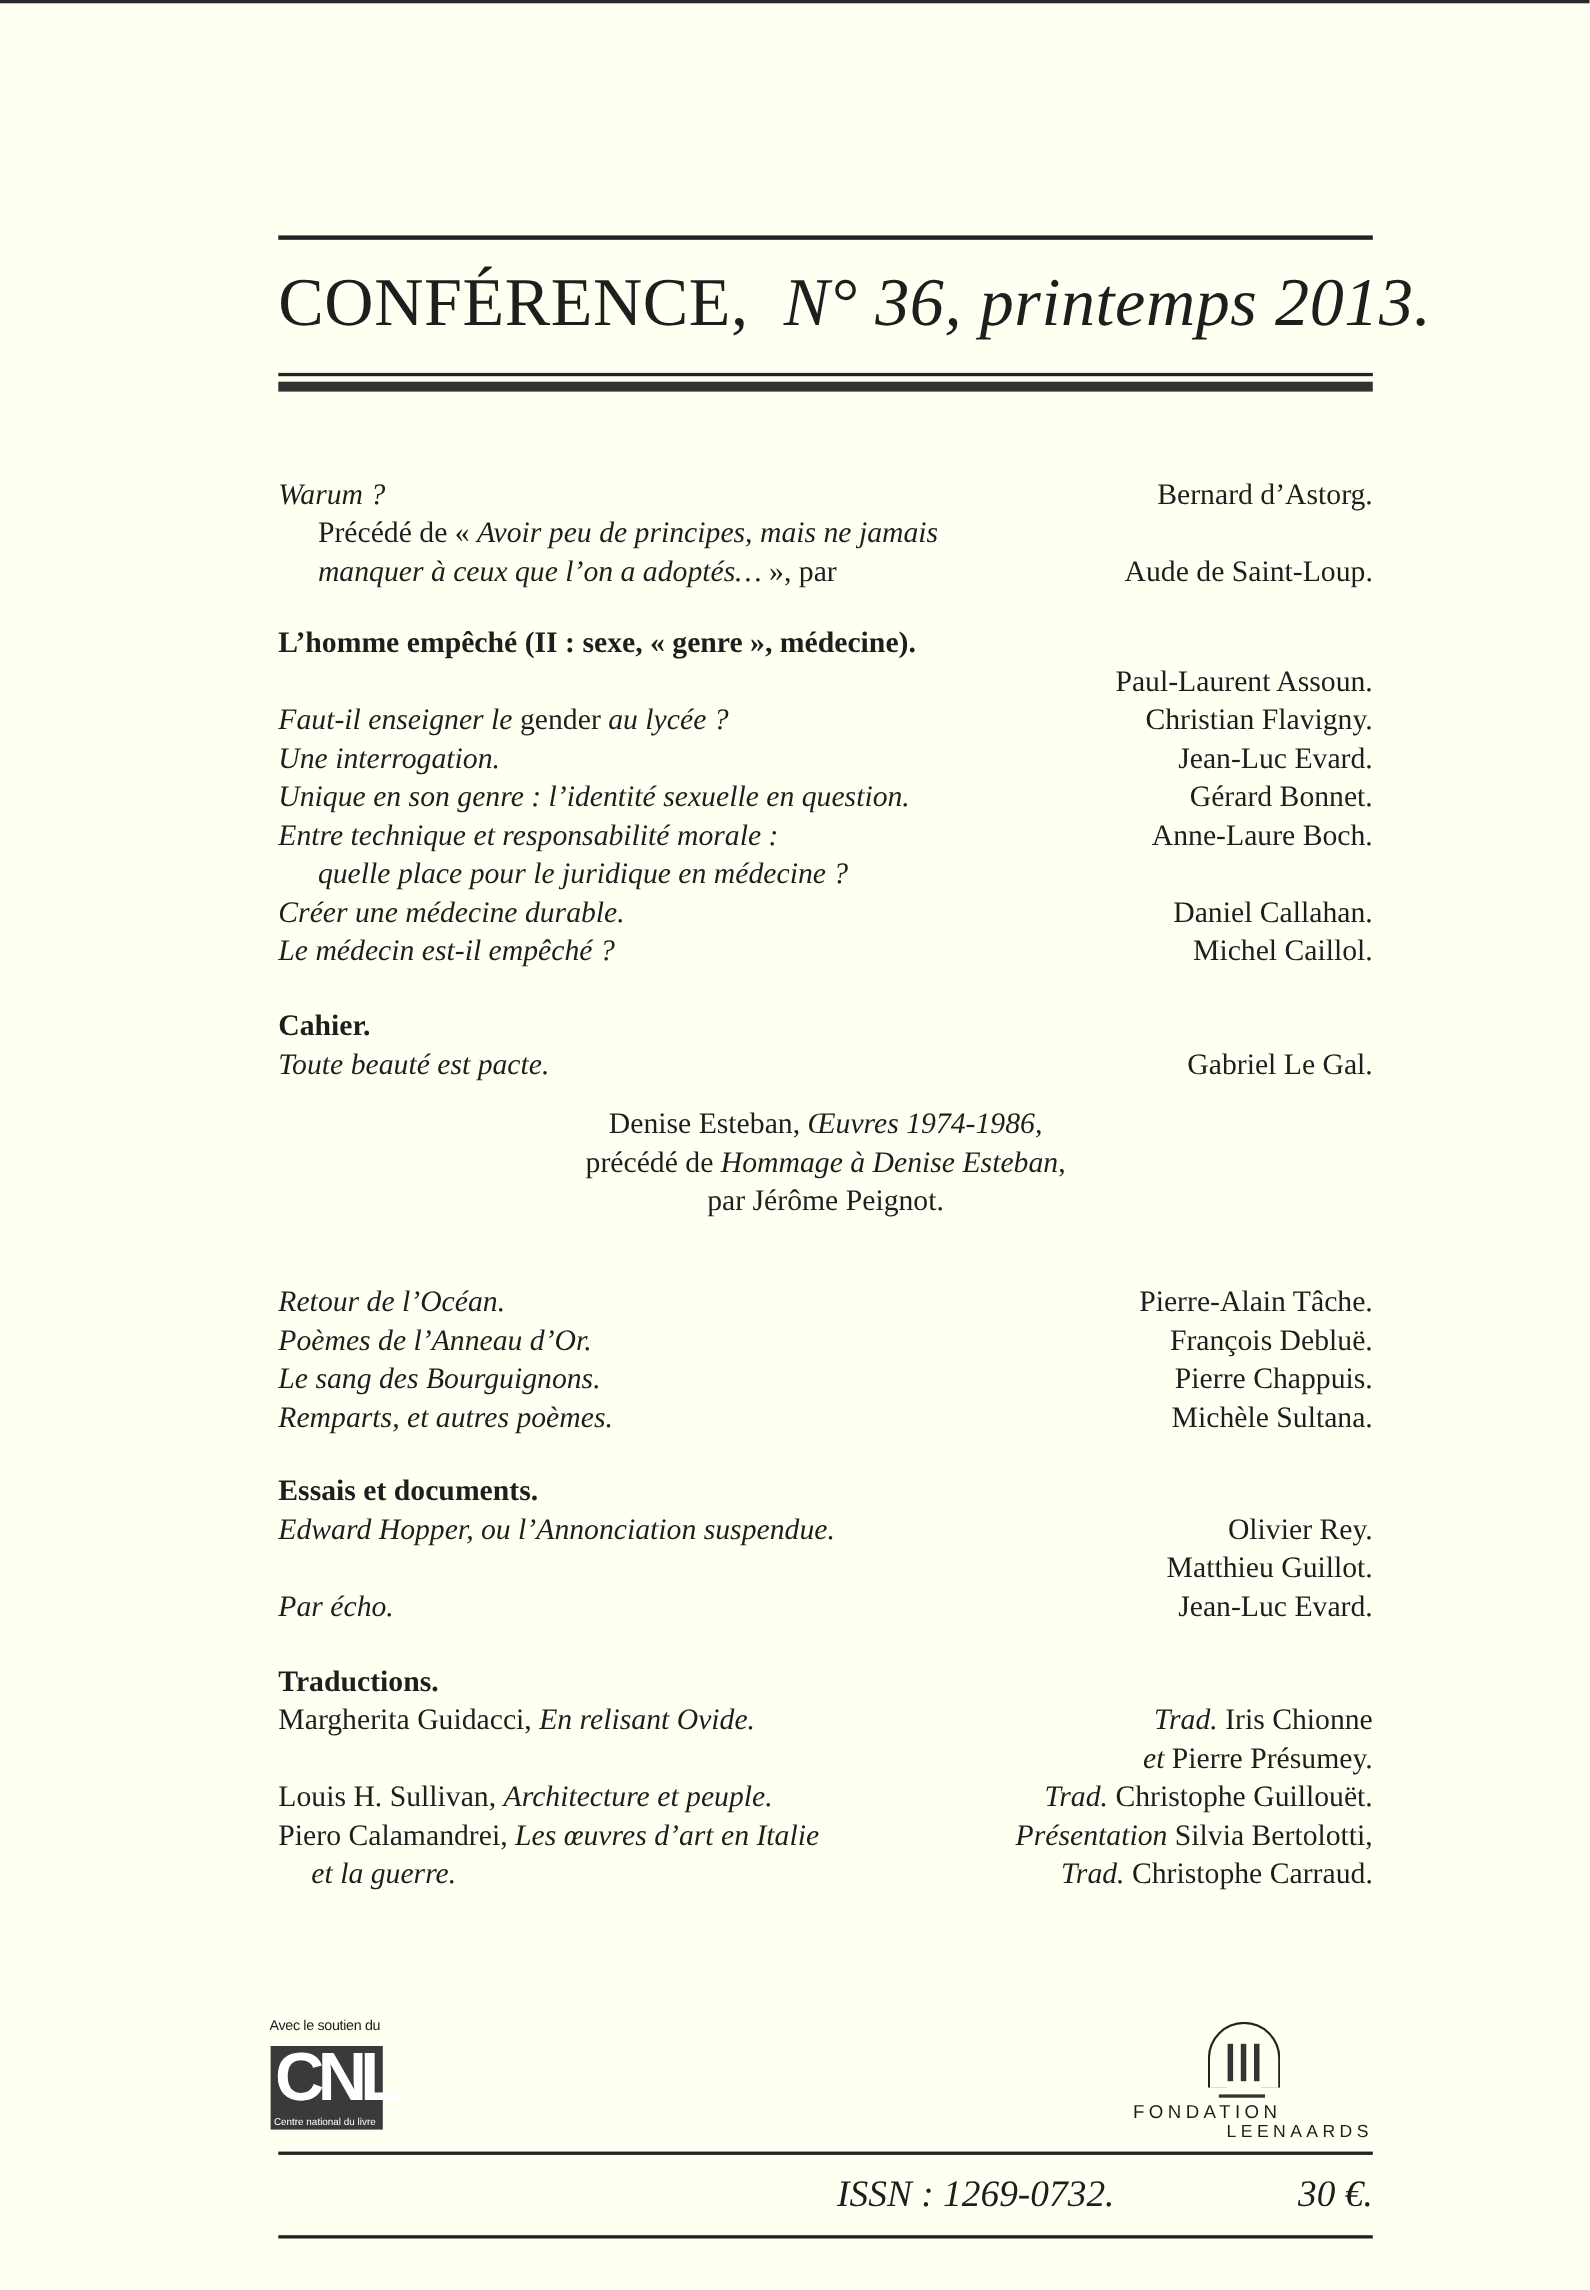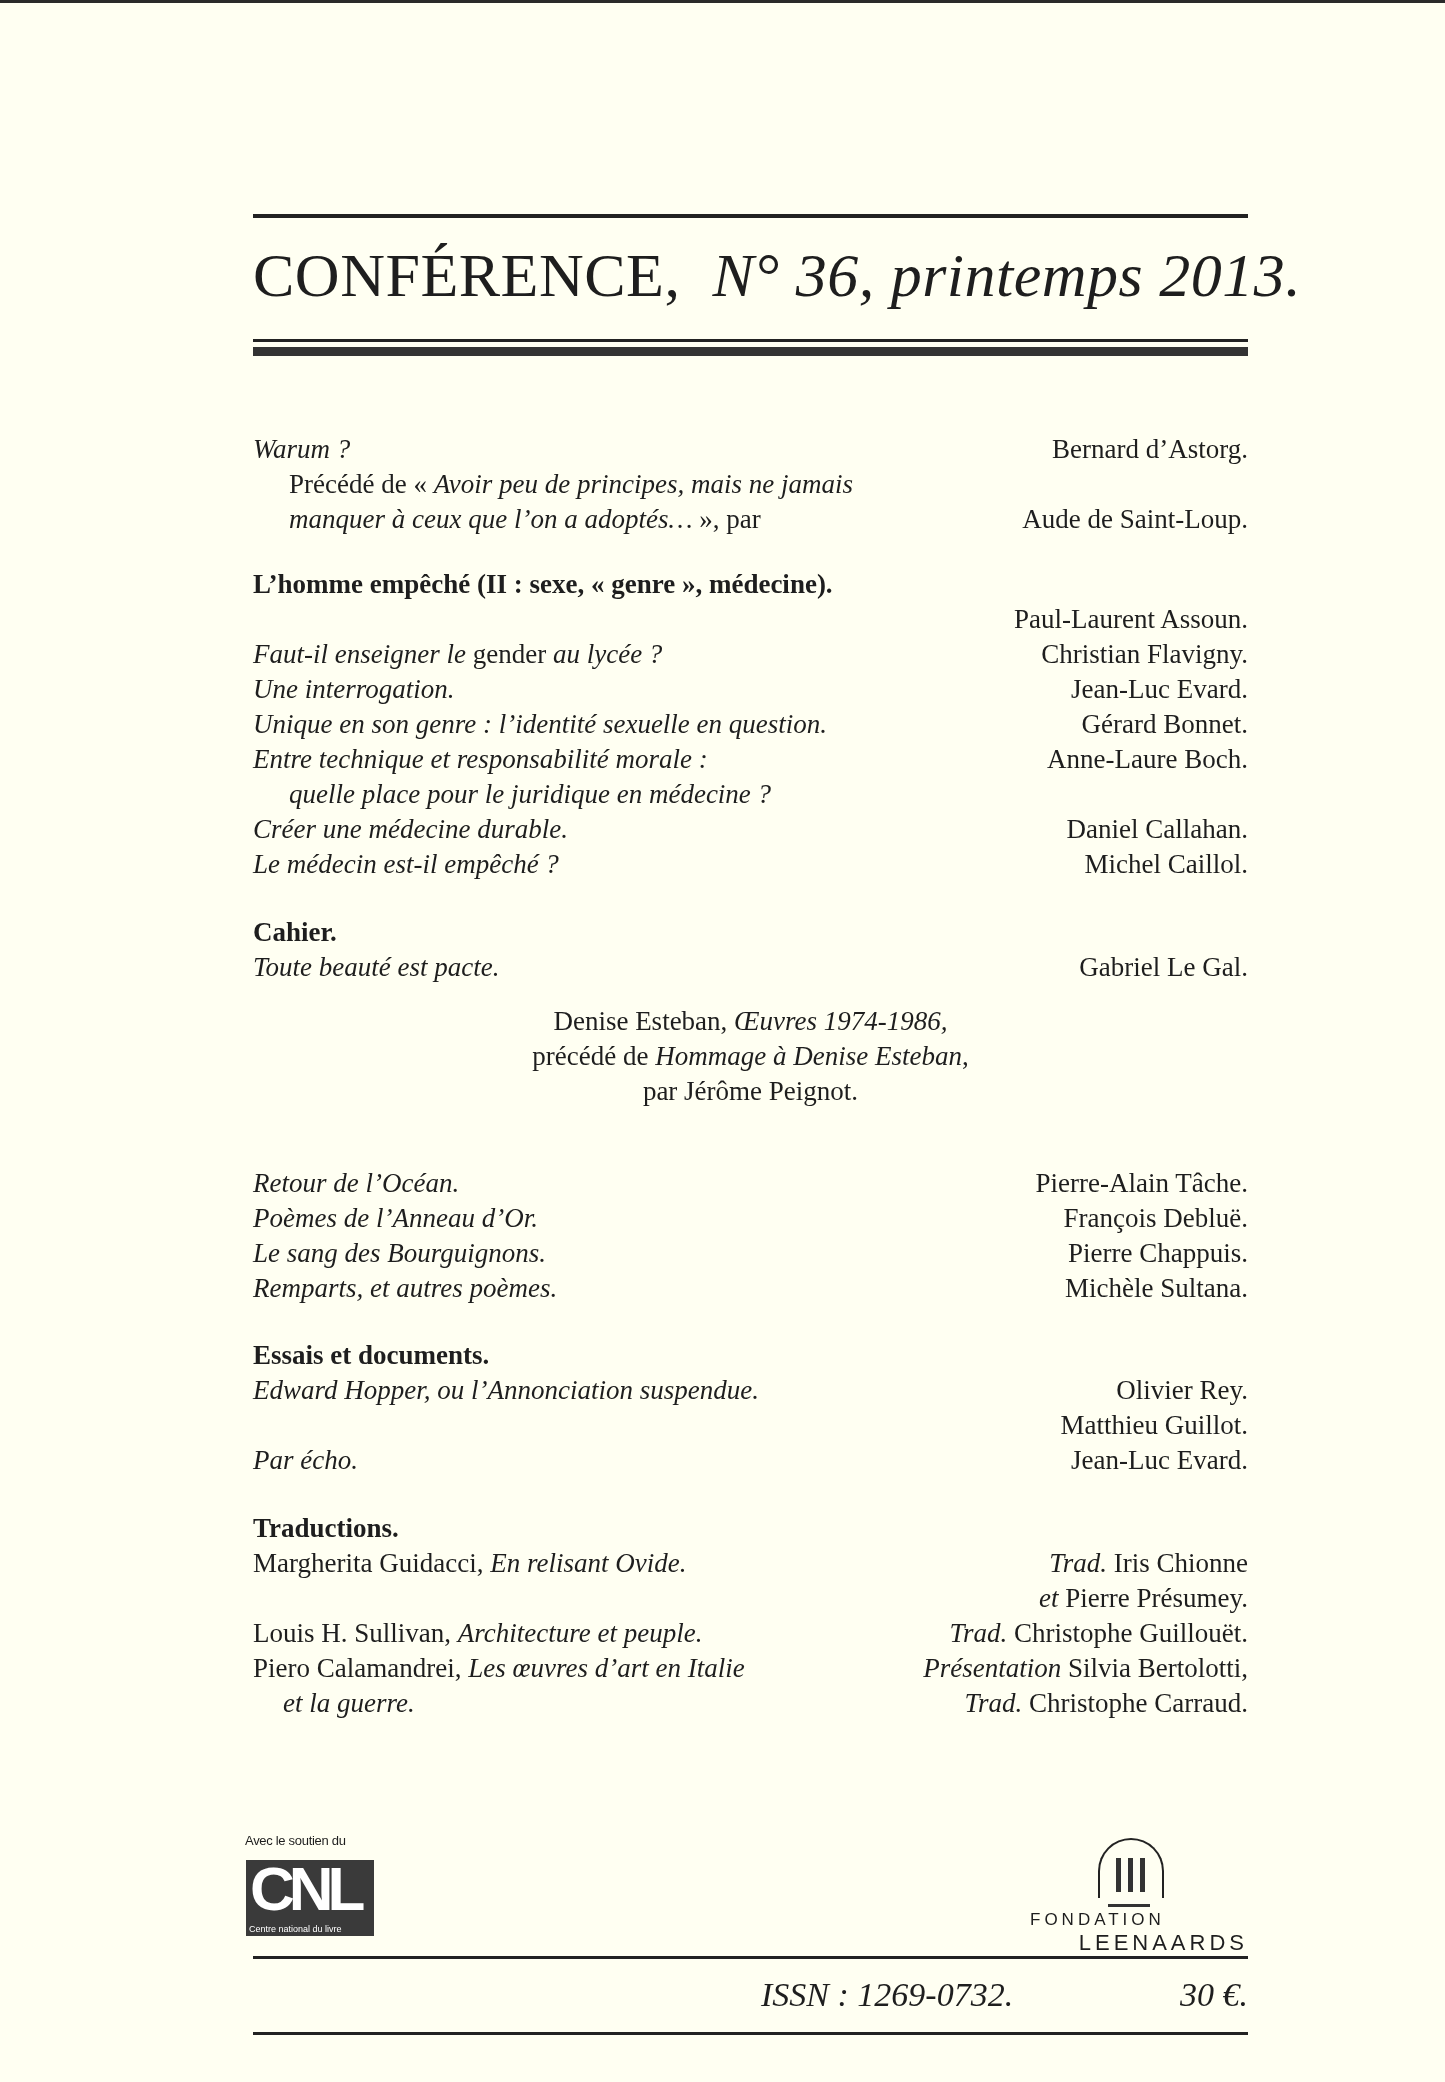--- a/index.html
+++ b/index.html
@@ -19,29 +19,29 @@
     position: absolute; left: 253px; width: 995px; height: 35px;
     font-size: 27px; line-height: 35px; white-space: nowrap; margin-top: 24px;
   }
   .row .l { position: absolute; left: 0; top: 0; }
   .row .l.indent { left: 36px; }
   .row .r { position: absolute; right: 0; top: 0; text-align: right; }
   .i { font-style: italic; }
   .b { font-weight: bold; }
   .center { position: absolute; left: 253px; width: 995px; text-align: center; font-size: 27px; line-height: 35px; }
   .cnl-caption { position: absolute; left: 245px; top: 1833px; font-family: "Liberation Sans", sans-serif; font-size: 13px; letter-spacing: -0.3px; }
-  .cnl-box { position: absolute; left: 246px; top: 1860px; width: 128px; height: 76px; background: #3a3a3a; }
+  .cnl-box { position: absolute; left: 246px; top: 1860px; width: 102px; height: 76px; background: #3a3a3a; }
   .cnl-letters { position: absolute; left: 4px; top: -4px; color: #fff; font-family: "Liberation Sans", sans-serif; font-weight: bold; font-size: 62px; letter-spacing: -6px; line-height: 66px; }
   .cnl-sub { position: absolute; left: 3px; bottom: 2px; color: #fff; font-family: "Liberation Sans", sans-serif; font-size: 9px; white-space: nowrap; }
   .fond { position: absolute; left: 1030px; top: 1836px; width: 218px; height: 112px; }
   .fond-arch { position: absolute; left: 68px; top: 2px; width: 66px; height: 60px; border: 2px solid #222; border-bottom: none; border-radius: 40px 40px 0 0; box-sizing: border-box; border-left-color: #222; }
   .fond-bar { position: absolute; top: 22px; width: 5px; height: 34px; background: #333; }
   .fond-line { position: absolute; left: 78px; top: 68px; width: 42px; height: 3px; background: #333; }
   .fond-t1 { position: absolute; left: 0; top: 74px; font-family: "Liberation Sans", sans-serif; font-size: 17px; letter-spacing: 4px; }
-  .fond-t2 { position: absolute; right: 0; top: 94px; font-family: "Liberation Sans", sans-serif; font-size: 22px; letter-spacing: 4px; }
+  .fond-t2 { position: absolute; right: 0; top: 94px; font-family: "Liberation Sans", sans-serif; font-size: 16px; letter-spacing: 4px; }
   .footer-row { position: absolute; left: 253px; top: 1970px; width: 995px; height: 50px; font-size: 34px; line-height: 50px; font-style: italic; }
   .footer-row span { position: absolute; top: 0; white-space: nowrap; }
 </style>
 </head>
 <body>
 
 <div class="topedge"></div>
 
 <div class="rule" style="top:214px;height:4px;"></div>
 <div class="title">

